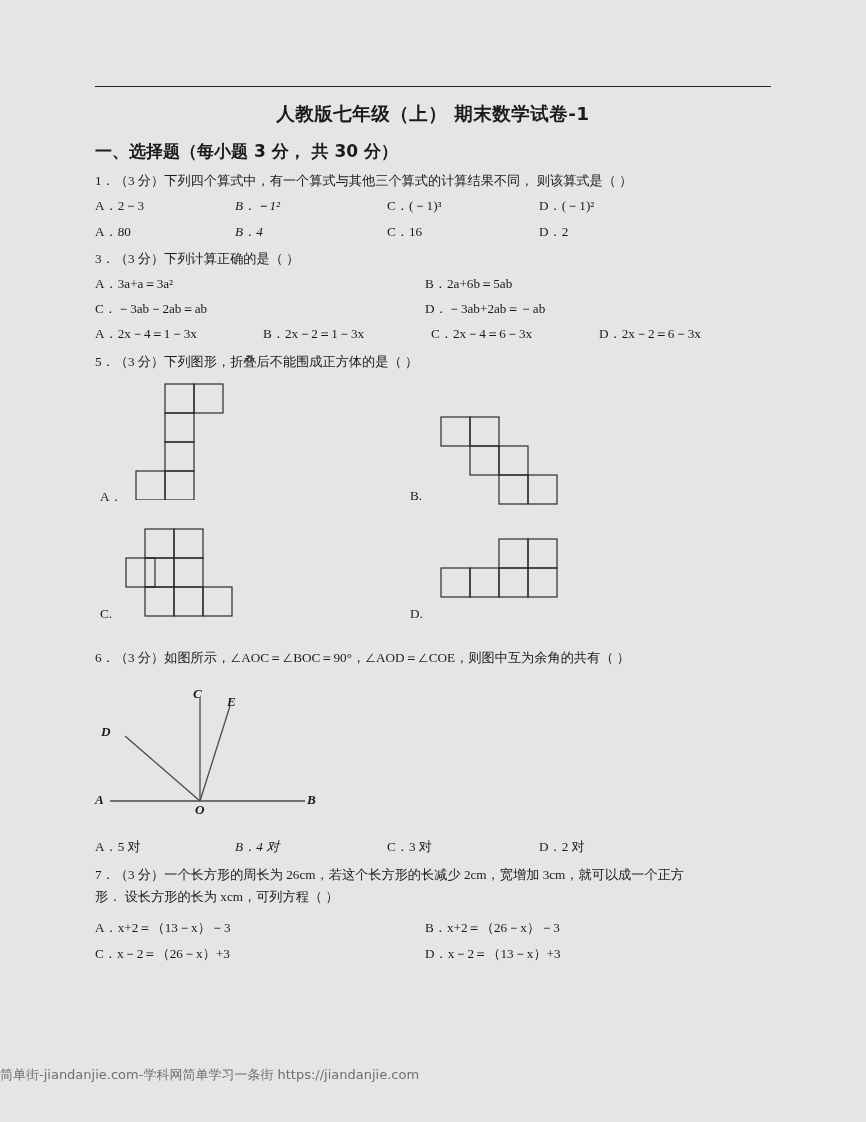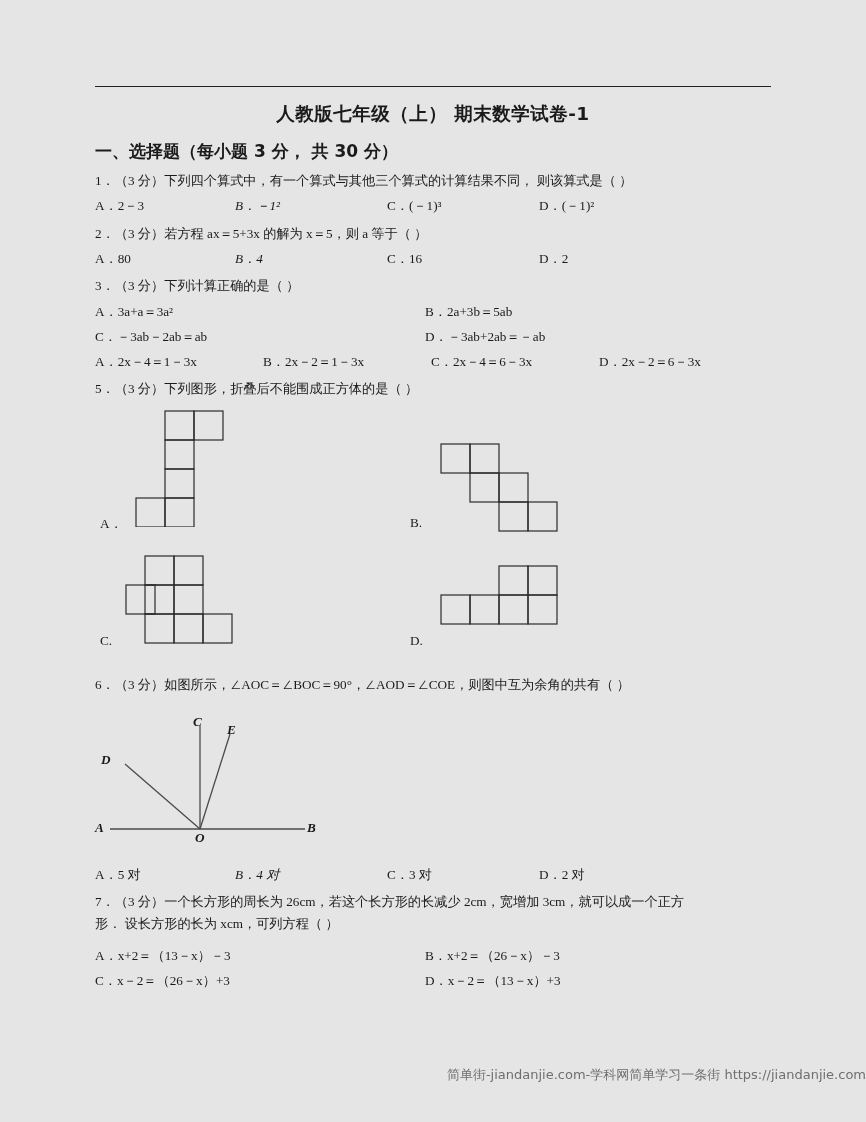--- a/index.html
+++ b/index.html
@@ -67,21 +67,21 @@
   .lbl{
     position:absolute;font-size:13.2px;
   }
   svg{display:block;}
   .figwrap{position:absolute;}
   .angle-fig{position:relative;height:160px;margin-top:4px;}
   .footer{
     position:absolute;
     left:0;right:0;
     top:1066px;
-    text-align:right;
+    text-align:left;
     font-family:"DejaVu Sans", sans-serif;
     font-size:13px;
     color:#6f6f6f;
   }
 </style>
 </head>
 <body>
 
 <div class="page">
   <div class="content">
@@ -90,32 +90,29 @@
 
     <div class="section-head">一、选择题（每小题 3 分， 共 30 分）</div>
 
     <div class="q">
       <span>1．</span><span>（3 分）</span><span>下列四个算式中，有一个算式与其他三个算式的计算结果不同， 则该算式是（        ）</span>
     </div>
     <div class="opts cols4">
       <span class="c1">A．2－3</span><span class="c2">B．－1²</span><span class="c3">C．(－1)³</span><span class="c4">D．(－1)²</span>
     </div>
 
-    <div class="q">
-      <span>2．</span><span>（3 分）</span><span>若方程 ax＝5+3x 的解为 x＝5，则 a 等于（      ）</span>
-    </div>
     <div class="opts cols4">
       <span class="c1">A．80</span><span class="c2">B．4</span><span class="c3">C．16</span><span class="c4">D．2</span>
     </div>
 
     <div class="q">
       <span>3．</span><span>（3 分）</span><span>下列计算正确的是（      ）</span>
     </div>
     <div class="opts cols2">
-      <span>A．3a+a＝3a²</span><span>B．2a+3b＝5ab</span>
+      <span>A．3a+a＝3a²</span><span>B．2a+6b＝5ab</span>
     </div>
     <div class="opts cols2">
       <span>C．－3ab－2ab＝ab</span><span>D．－3ab+2ab＝－ab</span>
     </div>
 
     <div class="opts grid4">
       <span>A．2x－4＝1－3x</span><span>B．2x－2＝1－3x</span><span>C．2x－4＝6－3x</span><span>D．2x－2＝6－3x</span>
     </div>
 
     <div class="q">

